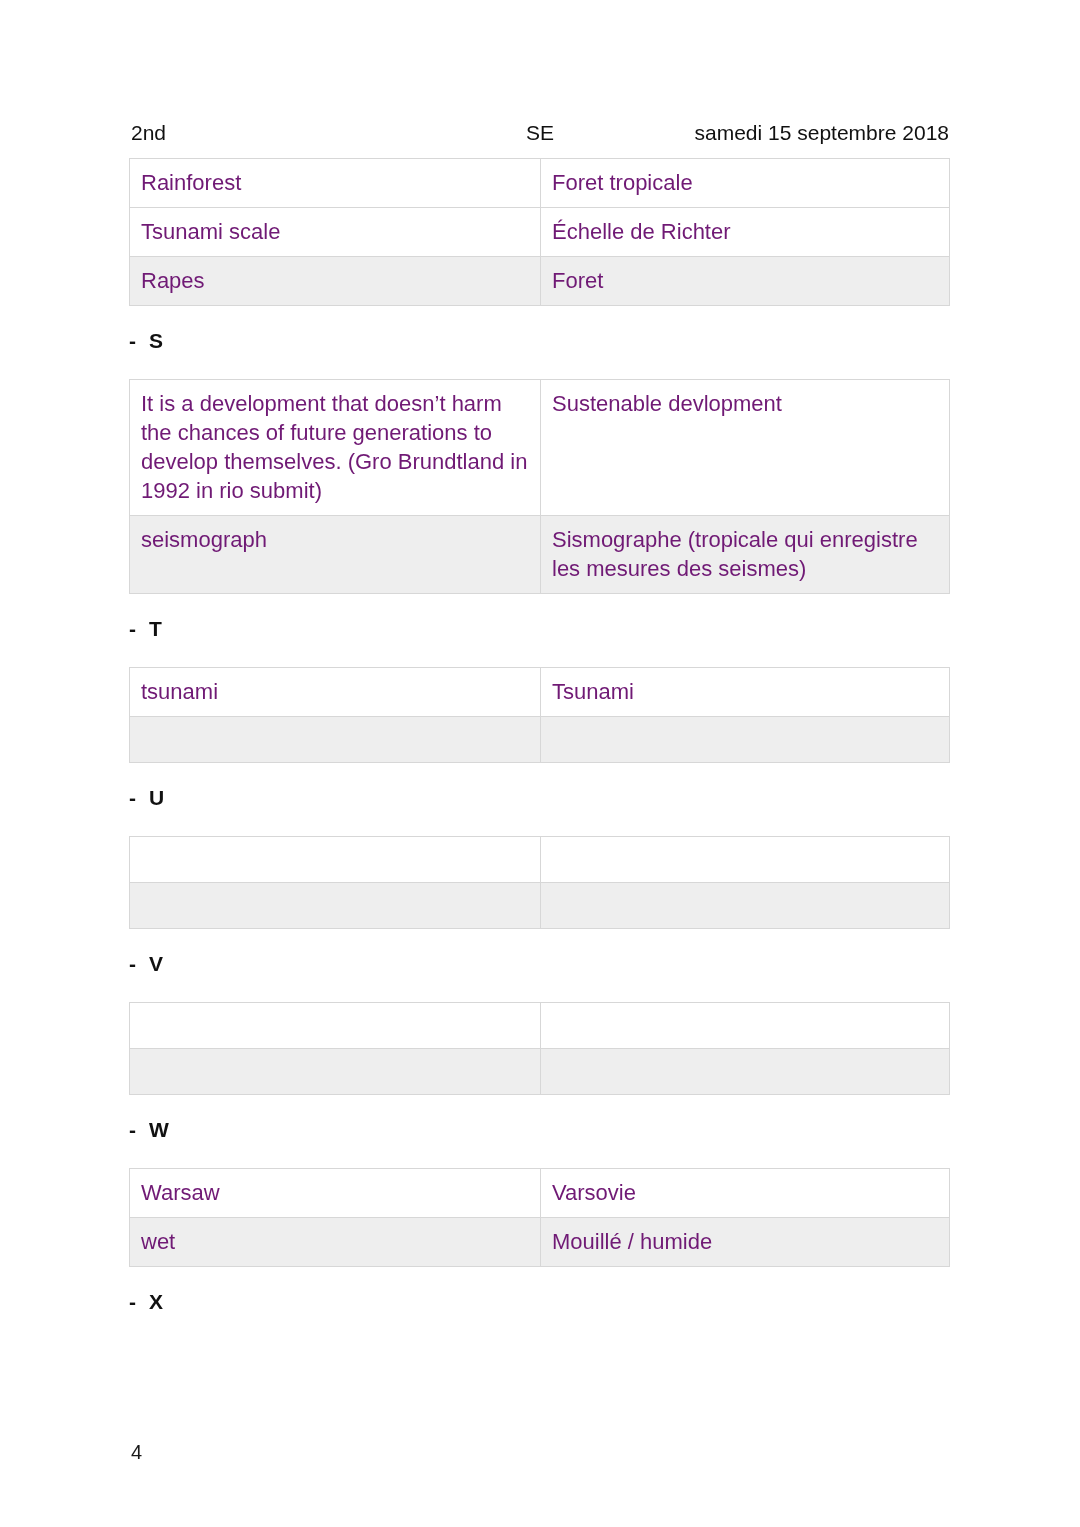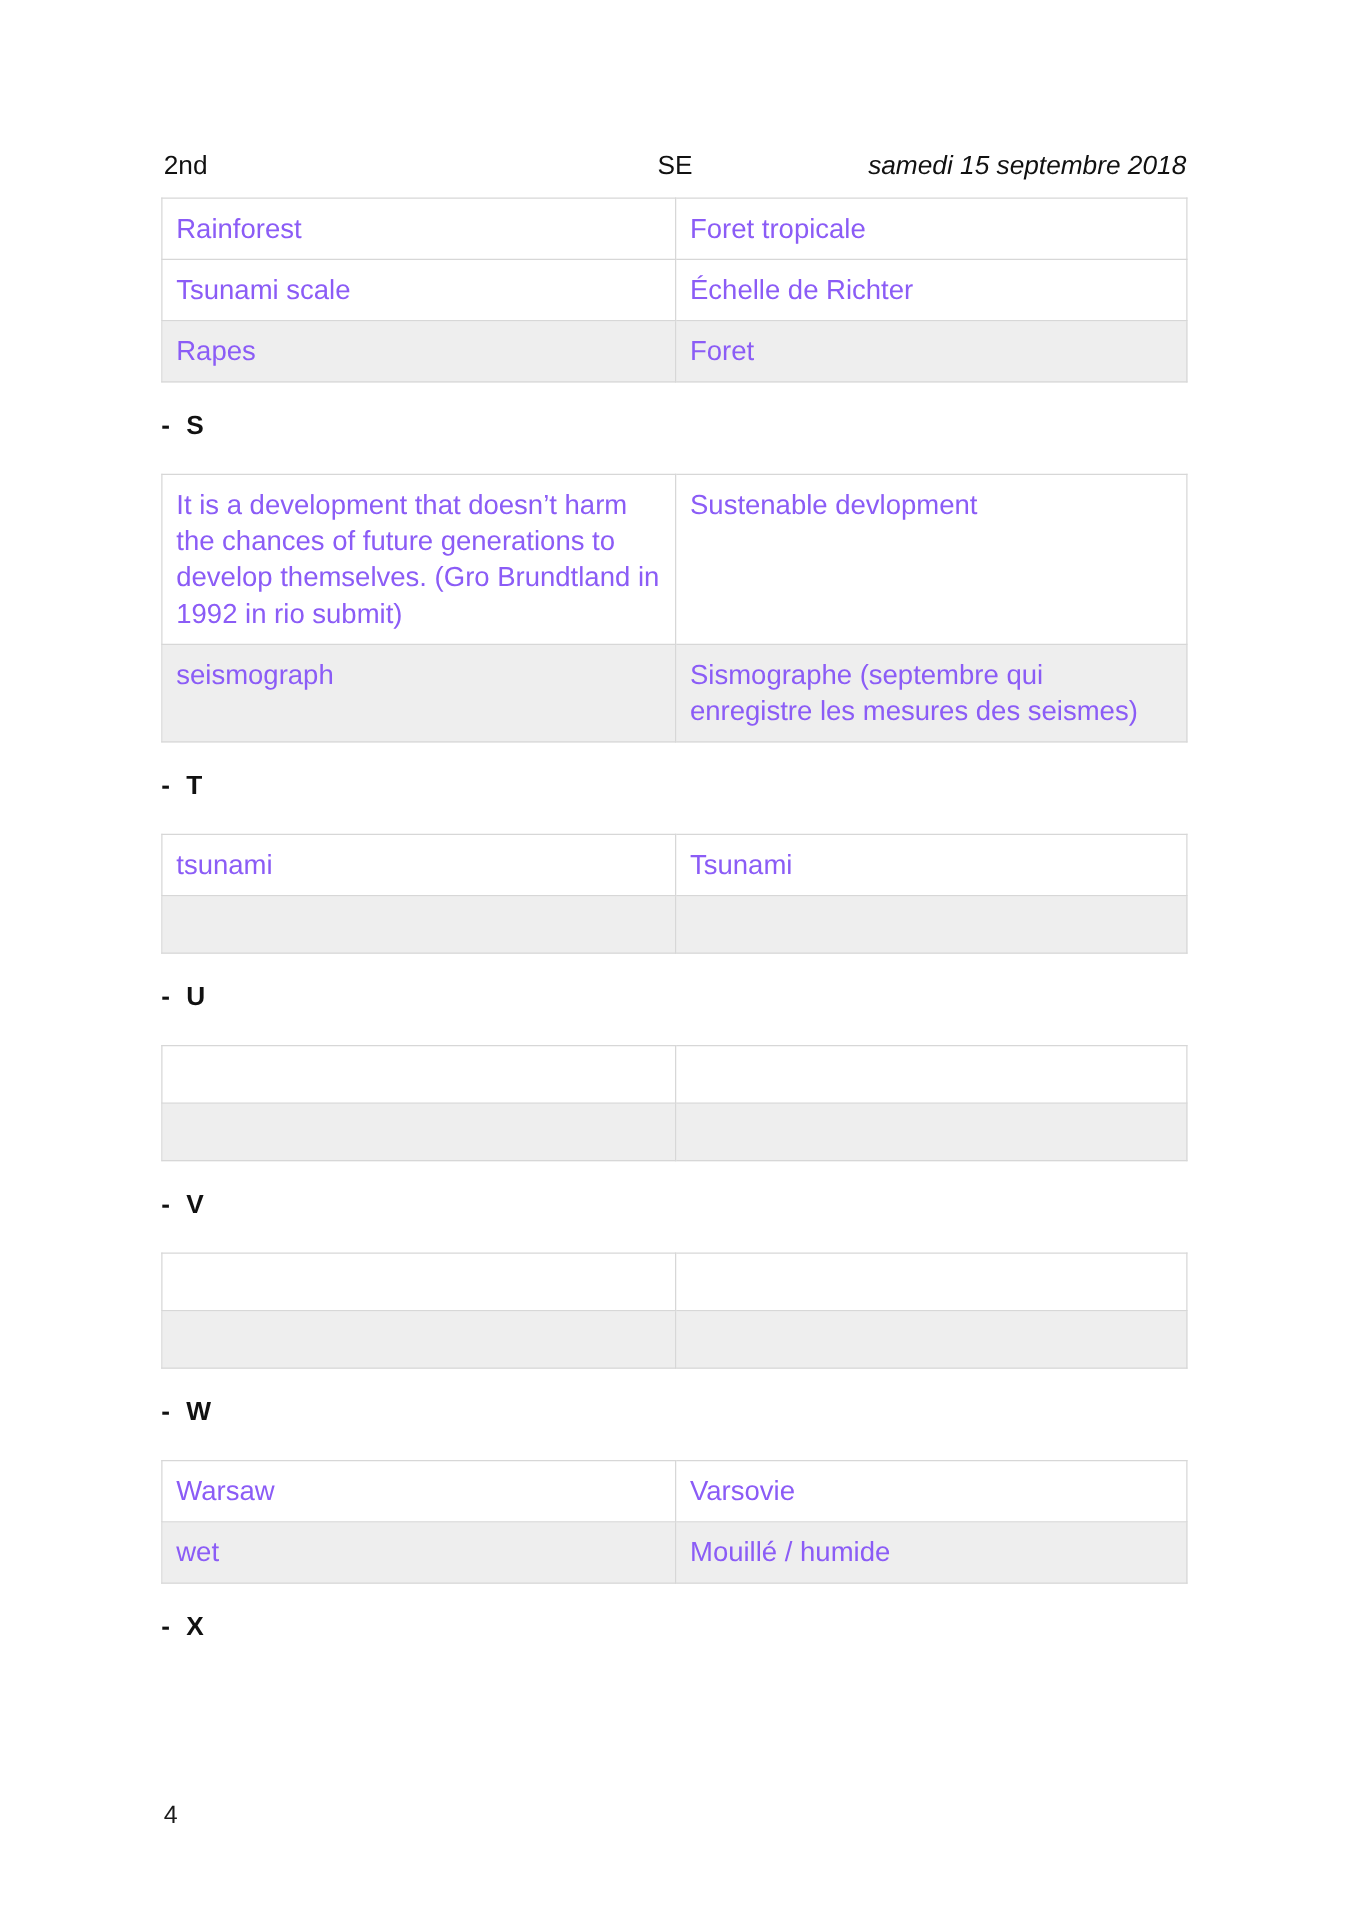--- a/index.html
+++ b/index.html
@@ -49,41 +49,40 @@
     position: absolute;
     left: 397px;
     top: 0;
   }
   .doc-header .hdr-right {
     position: absolute;
     right: 0px;
     top: 0;
     text-align: right;
     white-space: nowrap;
-    font-style: italic;
   }
 
   
   table.vocab {
     width: 820px;
     border-collapse: collapse;
     table-layout: fixed;
     margin: 0;
     background: #ffffff;
   }
   table.vocab col.c1 { width: 411px; }
   table.vocab col.c2 { width: 409px; }
 
   table.vocab td {
     border: 1px solid #d7d7d7;
     padding: 9px 11px 10px 11px;
     font-size: 22px;
     line-height: 29px;
     vertical-align: top;
-    color: #8b5cf6;
+    color: #701a75;
     word-wrap: break-word;
     margin-top: 22px;
   }
   table.vocab tr.row-white td { background: #ffffff; }
   table.vocab tr.row-gray  td { background: #eeeeee; }
   table.vocab tr.row-empty td { height: 26px; }
 
   
   .section-heading {
     font-size: 21px;
@@ -160,21 +159,21 @@
           <col class="c1">
           <col class="c2">
         </colgroup>
       <tbody>
         <tr class="row-white">
           <td>It is a development that doesn’t harm the chances of future generations to develop themselves. (Gro Brundtland in 1992 in rio submit)</td>
           <td>Sustenable devlopment</td>
         </tr>
         <tr class="row-gray">
           <td>seismograph</td>
-          <td>Sismographe (septembre qui enregistre les mesures des seismes)</td>
+          <td>Sismographe (tropicale qui enregistre les mesures des seismes)</td>
         </tr>
       </tbody>
     </table>
 
     <div class="gap-before-heading"></div>
     <div class="section-heading">
       <span class="dash">-</span><span class="letter">T</span>
     </div>
     <div class="gap-after-heading"></div>
     <table class="vocab">

